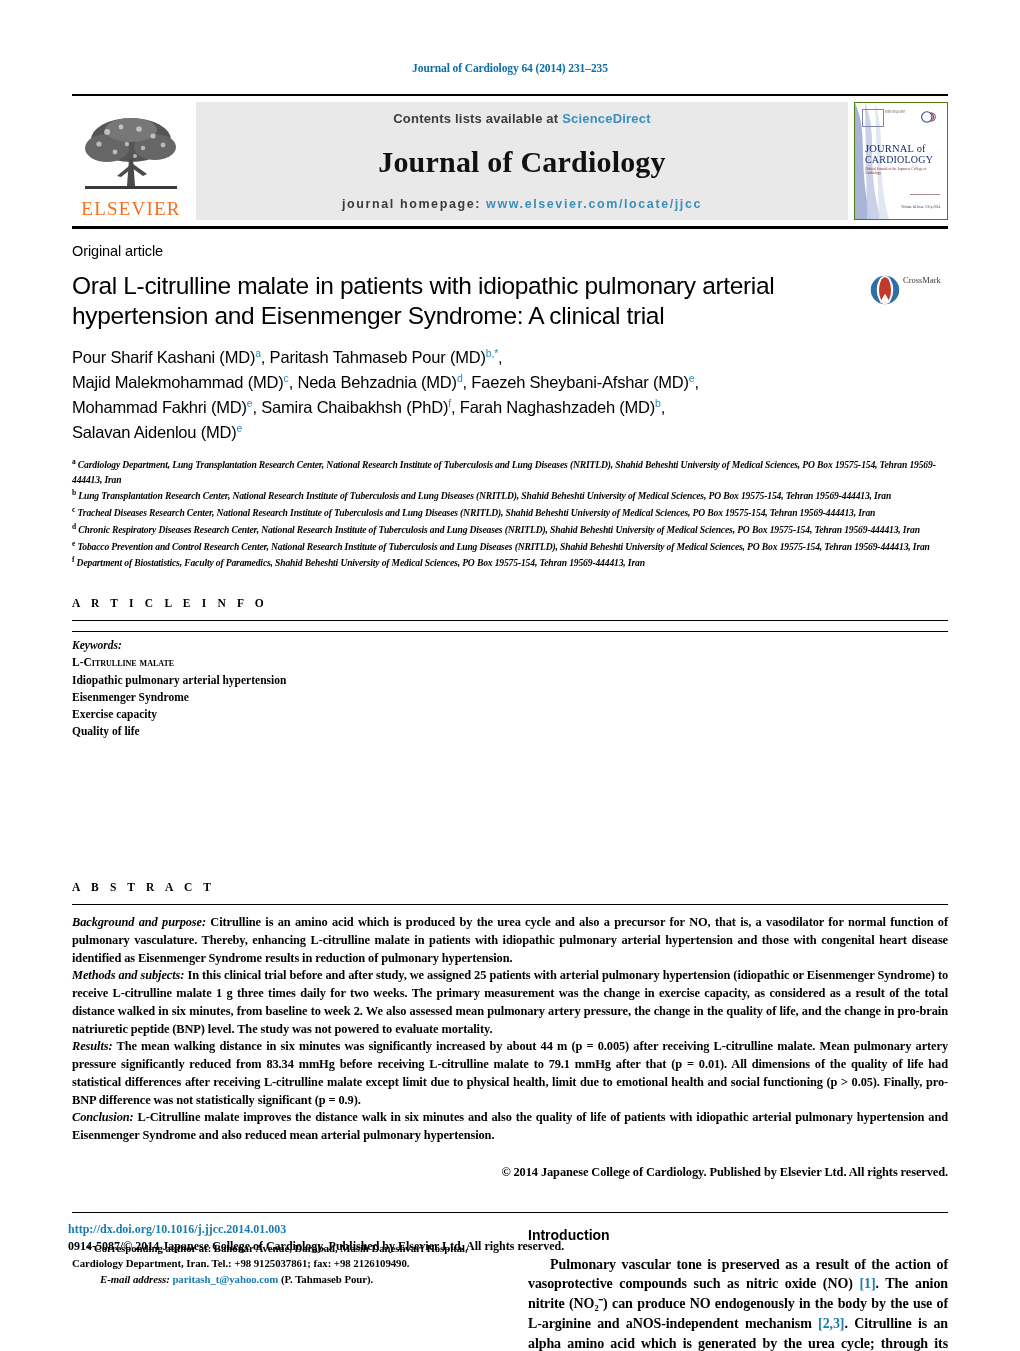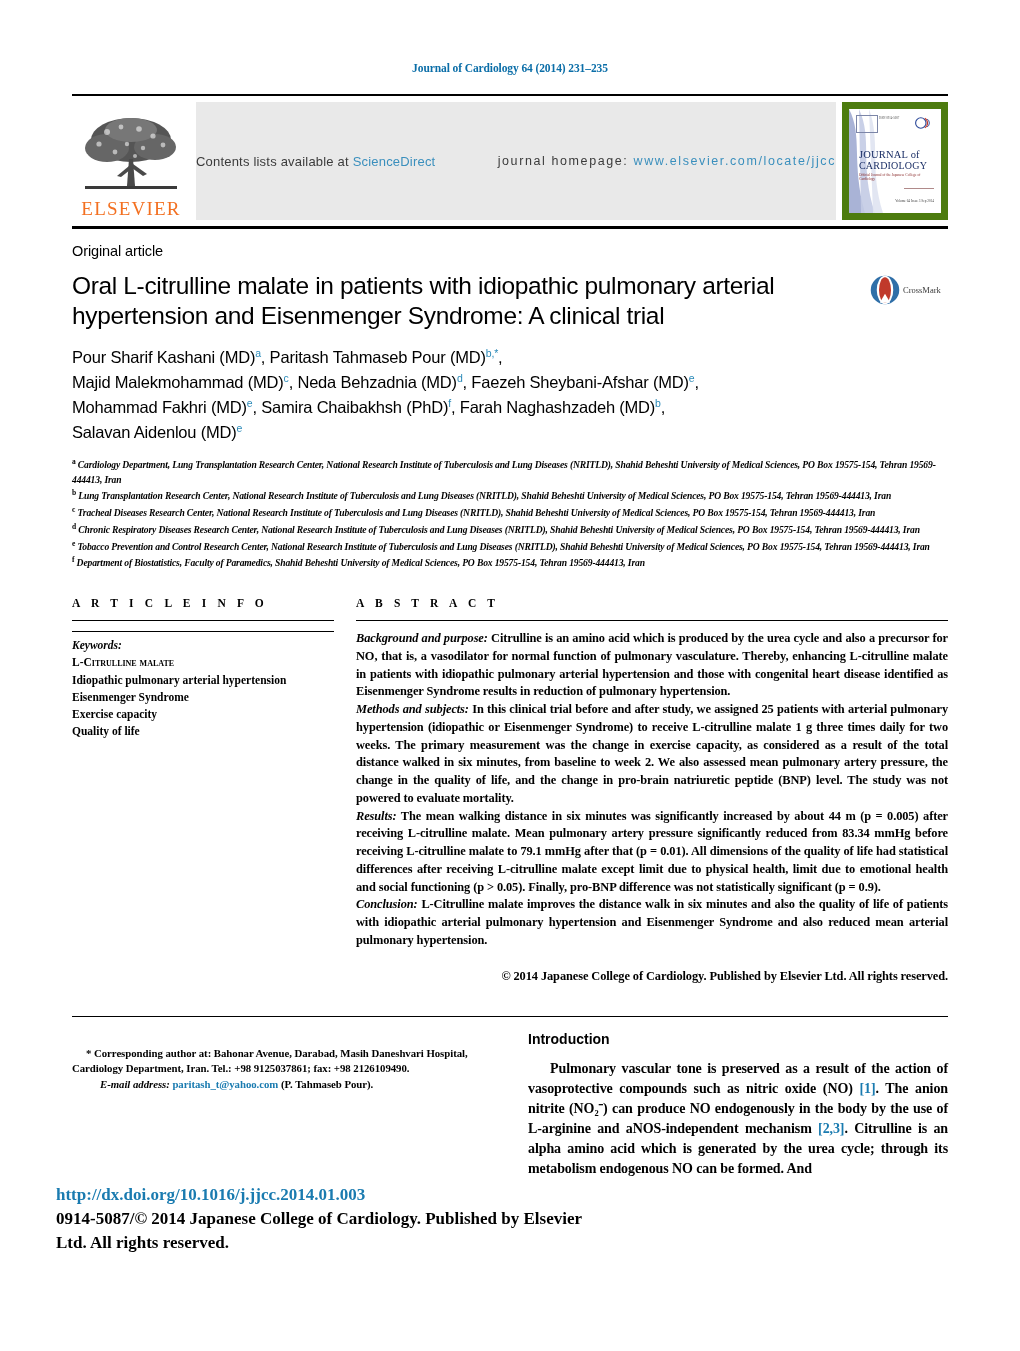--- a/index.html
+++ b/index.html
@@ -60,24 +60,25 @@
     color: #F37021;
     font-weight: normal;
     line-height: 1;
     margin-top: 1px;
   }
   .mast-center {
     flex: 1 1 auto;
     background: #e9e9e9;
     margin: 0 6px;
     display: flex;
-    flex-direction: row;
+    flex-direction: column;
     justify-content: space-between;
     align-items: center;
     padding: 9px 0 9px 0;
+    font-weight: bold;
   }
   .contents-line {
     font-family: "Liberation Sans", sans-serif;
     font-size: 13px;
     color: #3b3b3b;
     letter-spacing: 0.2px;
   }
   .contents-line .sd { color: #3a8fbd; }
   .journal-name {
     font-family: "Liberation Serif", serif;
@@ -88,21 +89,21 @@
   .homepage-line {
     font-family: "Liberation Sans", sans-serif;
     font-size: 12.5px;
     color: #3b3b3b;
     letter-spacing: 1.6px;
   }
   .homepage-line .url { color: #3a8fbd; }
   .cover-thumb {
     width: 92px;
     flex: 0 0 92px;
-    border: 7px solid #4d7c0f;
+    border: 1px solid #4d7c0f;
     background: #fdfdfd;
     position: relative;
     overflow: hidden;
   }
 
   
   .rule-thick {
     border-top: 3px solid #000;
     margin-top: 6px;
   }
@@ -122,21 +123,20 @@
     line-height: 1.22;
     font-weight: normal;
     flex: 1 1 auto;
     margin: 0;
     letter-spacing: -0.35px;
   }
   .crossmark {
     flex: 0 0 auto;
     width: 78px;
     display: flex;
-    align-items: center;
     gap: 3px;
     margin-top: 4px;
     margin-left: 8px;
   }
   .cm-badge { width: 30px; height: 30px; display:block; }
   .cm-text { font-family: "Liberation Serif", serif; font-size: 8.5px; color: #3a3a3a; }
 
   .authors {
     font-family: "Liberation Sans", sans-serif;
     font-size: 16.5px;
@@ -156,20 +156,21 @@
     letter-spacing: -0.15px;
   }
   .affiliations div { margin: 0; }
   .affiliations sup { font-style: normal; font-size: 7.5px; }
 
   
   .band {
     margin-top: 26px;
     display: flex;
     gap: 22px;
+    flex-direction: column;
   }
   .col-info { flex: 0 0 262px; }
   .col-abs  { flex: 1 1 auto; }
 
   .sec-label {
     font-family: "Liberation Serif", serif;
     font-size: 11.5px;
     font-weight: bold;
     letter-spacing: 4.2px;
     margin-bottom: 11px;
@@ -235,24 +236,24 @@
     font-weight: bold;
     letter-spacing: -0.05px;
   }
   .corr .ind { display: block; text-indent: 14px; }
   .corr .ind2 { display: block; text-indent: 28px; }
   .corr em { font-style: italic; }
   .mail { color: #1a7bb0; }
 
   .footer {
     position: absolute;
-    left: 56px;
+    left: 68px;
     bottom: 96px;
     width: 560px;
-    font-size: 17px;
+    font-size: 12px;
     line-height: 1.42;
     font-weight: bold;
   }
   .footer .doi { color: #1a7bb0; display: block; }
 
   
   .ct-wave { position:absolute; left:0; top:0; width:100%; height:100%; }
   .ct-title {
     position:absolute; left: 10px; top: 40px; right: 6px;
     font-family: "Liberation Serif", serif;
@@ -301,20 +302,21 @@
         <path d="M56 50 L70 60 L66 62 L55 54 Z" fill="#4a4a4a"></path>
         <rect x="8" y="72" width="92" height="3" fill="#3a3a3a"></rect>
       </svg>
       <div class="elsevier-word">ELSEVIER</div>
     </div>
 
     <div class="mast-center">
       <div class="contents-line">
         <span>Contents lists available at </span><span class="sd">ScienceDirect</span>
       </div>
+      <div class="journal-name">Journal of Cardiology</div>
       <div class="homepage-line">
         <span>journal homepage: </span><span class="url">www.elsevier.com/locate/jjcc</span>
       </div>
     </div>
 
     <div class="cover-thumb">
       <svg class="ct-wave" viewBox="0 0 92 116" preserveAspectRatio="none">
         <rect width="92" height="116" fill="#ffffff"></rect>
         <path d="M0 0 C 14 30, 2 60, 16 116 L0 116 Z" fill="#9aa6cf" opacity="0.85"></path>
         <path d="M10 0 C 24 34, 10 62, 26 116 L12 116 Z" fill="#c3cbe4" opacity="0.9"></path>

